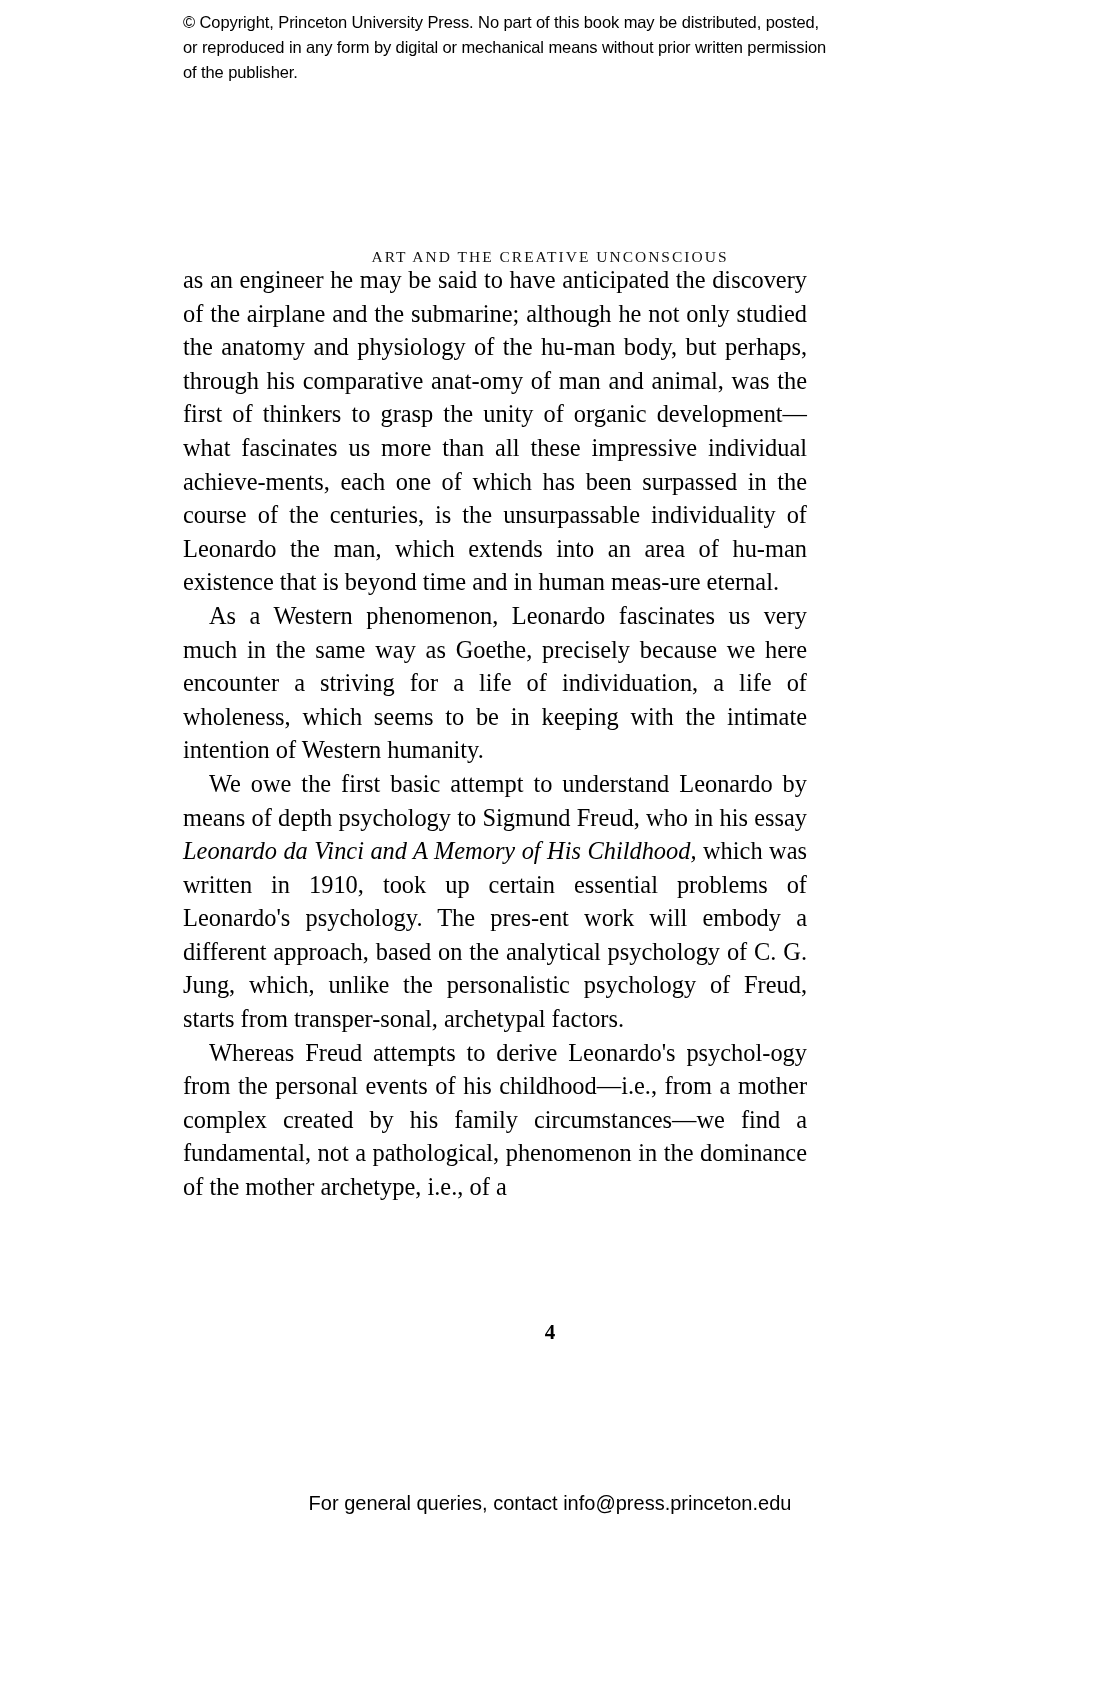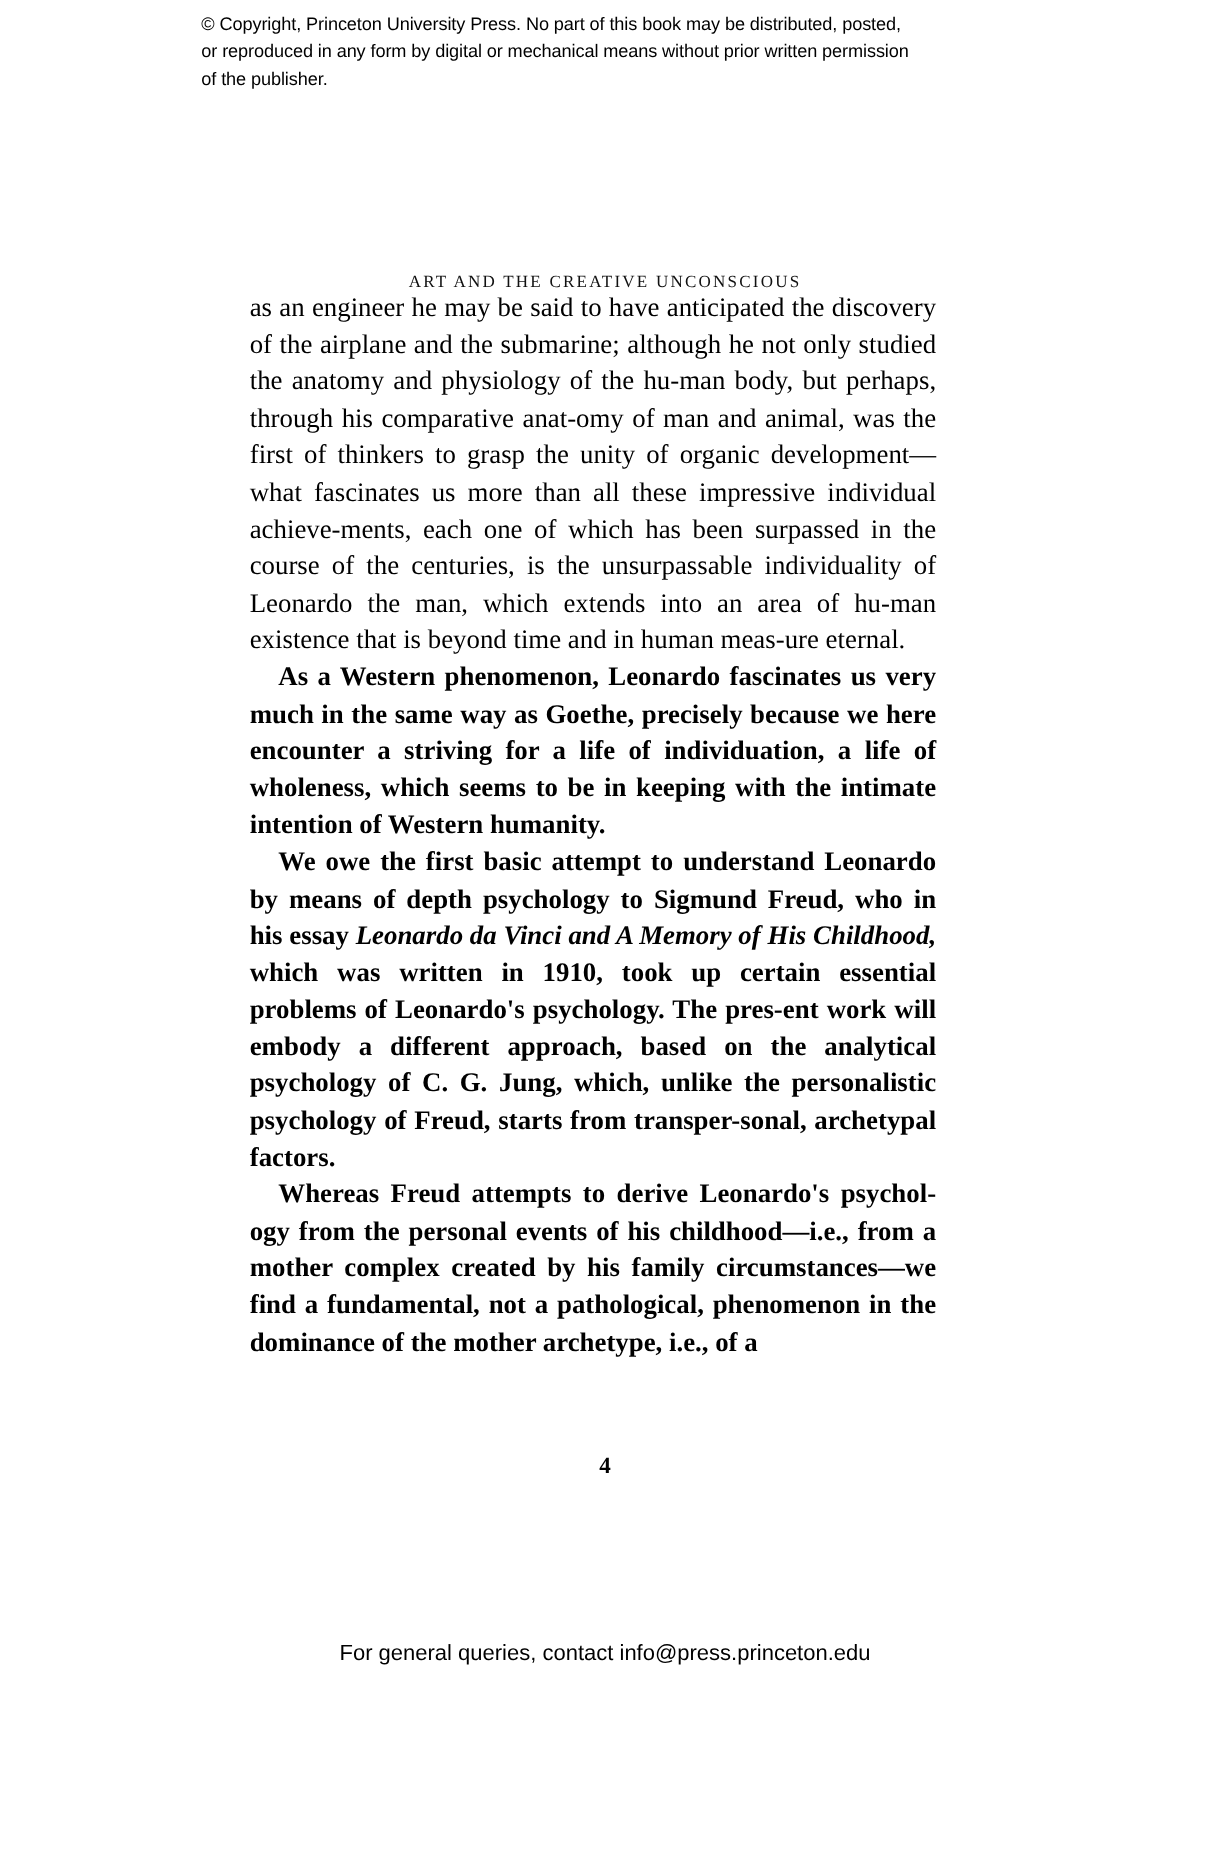--- a/index.html
+++ b/index.html
@@ -50,31 +50,29 @@
     position: absolute;
     left: 183px;
     top: 263px;
     width: 624px;
     font-family: "Liberation Serif", serif;
     font-size: 24.4px;
     line-height: 33.6px;
     text-align: justify;
     text-justify: inter-word;
     color: #000;
-    margin-left: 44px;
   }
   .body-block p {
     margin: 0;
   }
   .body-block p.first {
     text-indent: 0;
   }
   .body-block p.indent {
     text-indent: 26px;
-    font-weight: bold;
   }
   .it { font-style: italic; }
 
   
   .folio {
     position: absolute;
     left: 0;
     top: 1320px;
     width: 1100px;
     text-align: center;

